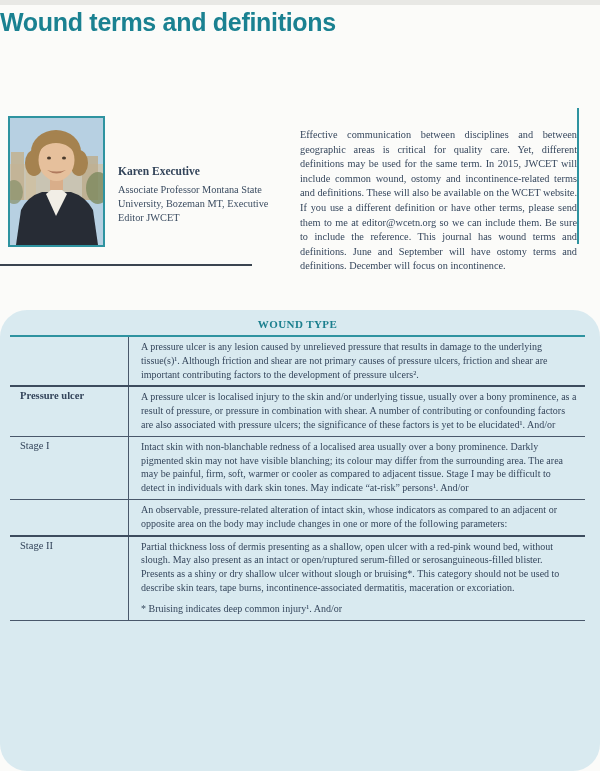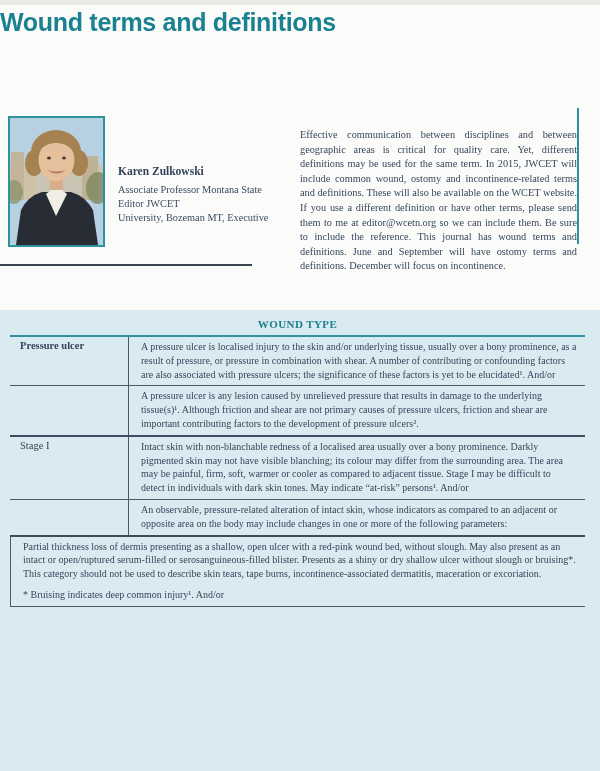--- a/index.html
+++ b/index.html
@@ -27,21 +27,21 @@
   .author-name { font-weight:bold; font-size:11.5px; color:#33445a; margin-bottom:6px; }
   .author-line { font-size:10.3px; line-height:14px; color:#3b4c61; }
   .intro {
     position:absolute; left:300px; top:128px; width:277px;
     font-size:10.3px; line-height:14.6px; text-align:justify; color:#35465c;
   }
   .side-rule { position:absolute; left:577px; top:108px; width:2px; height:136px; background:#2e93a0; }
   .author-divider { position:absolute; left:0; top:264px; width:252px; height:2px; background:#3a4450; }
 
   
-  .table-wrap { position:absolute; left:0; top:310px; width:600px; bottom:0; background:#d9eaf0; }
+  .table-wrap { position:absolute; left:0; top:310px; width:600px; bottom:0; background:#d9eaf0;border-radius:27px; }
   .tbl { margin-left:10px; width:575px; }
   .tbl-header {
     text-align:center; font-weight:bold; font-size:11px; letter-spacing:0.4px;
     color:#1b7f8e; padding:8px 0 5px 0;
     border-bottom:2px solid #2e93a0;
   }
   .trow { display:flex; border-bottom:1px solid #49586b; }
   .trow.section-end { border-bottom-width:2px; border-bottom-color:#3d4c5e; }
   .tcell-term { width:118px; flex:0 0 118px; padding:3px 6px 3px 10px; font-size:10.5px; color:#33445a; }
   .tcell-term.bold { font-weight:bold; }
@@ -82,63 +82,64 @@
       <ellipse cx="69" cy="45" rx="9" ry="13" fill="#a5824f"></ellipse>
       <ellipse cx="46.5" cy="42" rx="18" ry="21" fill="#e6c09c"></ellipse>
       <path d="M25,40 Q26,16 46,15 Q67,16 68,40 Q60,25 46,25 Q32,25 25,40 Z" fill="#a5824f"></path>
       <ellipse cx="39" cy="40" rx="2" ry="1.6" fill="#4a3a2c"></ellipse>
       <ellipse cx="54" cy="40" rx="2" ry="1.6" fill="#4a3a2c"></ellipse>
       <path d="M37,52 Q46.5,59 56,52 Q46.5,55 37,52 Z" fill="#b07a5e"></path>
     </svg>
   </div>
 
   <div class="author-info">
-    <div class="author-name">Karen Zulkowski</div>
+    <div class="author-name">Karen Executive</div>
     <div class="author-line">Associate Professor Montana State</div>
+    <div class="author-line">University, Bozeman MT, Executive</div>
     <div class="author-line">Editor JWCET</div>
-    <div class="author-line">University, Bozeman MT, Executive</div>
   </div>
 
   <div class="intro">Effective communication between disciplines and between geographic areas is critical for quality care. Yet, different definitions may be used for the same term. In 2015, JWCET will include common wound, ostomy and incontinence-related terms and definitions. These will also be available on the WCET website. If you use a different definition or have other terms, please send them to me at editor@wcetn.org so we can include them. Be sure to include the reference. This journal has wound terms and definitions. June and September will have ostomy terms and definitions. December will focus on incontinence.</div>
   <div class="side-rule"></div>
   <div class="author-divider"></div>
 
   <div class="table-wrap">
     <div class="tbl">
       <div class="tbl-header">WOUND TYPE</div>
 
+      <div class="trow section-end">
+        <div class="tcell-term"></div>
+        <div class="tcell-def">
+          <p>A pressure ulcer is any lesion caused by unrelieved pressure that results in damage to the underlying tissue(s)¹. Although friction and shear are not primary causes of pressure ulcers, friction and shear are important contributing factors to the development of pressure ulcers².</p>
+        </div>
+      </div>
+
       <div class="trow">
         <div class="tcell-term bold">Pressure ulcer</div>
         <div class="tcell-def">
           <p>A pressure ulcer is localised injury to the skin and/or underlying tissue, usually over a bony prominence, as a result of pressure, or pressure in combination with shear. A number of contributing or confounding factors are also associated with pressure ulcers; the significance of these factors is yet to be elucidated¹. And/or</p>
-        </div>
-      </div>
-
-      <div class="trow section-end">
-        <div class="tcell-term"></div>
-        <div class="tcell-def">
-          <p>A pressure ulcer is any lesion caused by unrelieved pressure that results in damage to the underlying tissue(s)¹. Although friction and shear are not primary causes of pressure ulcers, friction and shear are important contributing factors to the development of pressure ulcers².</p>
         </div>
       </div>
 
       <div class="trow">
         <div class="tcell-term">Stage I</div>
         <div class="tcell-def">
           <p>Intact skin with non-blanchable redness of a localised area usually over a bony prominence. Darkly pigmented skin may not have visible blanching; its colour may differ from the surrounding area. The area may be painful, firm, soft, warmer or cooler as compared to adjacent tissue. Stage I may be difficult to detect in individuals with dark skin tones. May indicate “at-risk” persons¹. And/or</p>
         </div>
       </div>
 
       <div class="trow section-end">
         <div class="tcell-term"></div>
         <div class="tcell-def">
           <p>An observable, pressure-related alteration of intact skin, whose indicators as compared to an adjacent or opposite area on the body may include changes in one or more of the following parameters:</p>
         </div>
       </div>
 
       <div class="trow">
+        <div class="tcell-term">Stage II</div>
         <div class="tcell-def">
           <p>Partial thickness loss of dermis presenting as a shallow, open ulcer with a red-pink wound bed, without slough. May also present as an intact or open/ruptured serum-filled or serosanguineous-filled blister. Presents as a shiny or dry shallow ulcer without slough or bruising*. This category should not be used to describe skin tears, tape burns, incontinence-associated dermatitis, maceration or excoriation.</p>
           <p class="footnote">* Bruising indicates deep common injury¹. And/or</p>
         </div>
       </div>
 
 
     </div>
   </div>
 </div>

